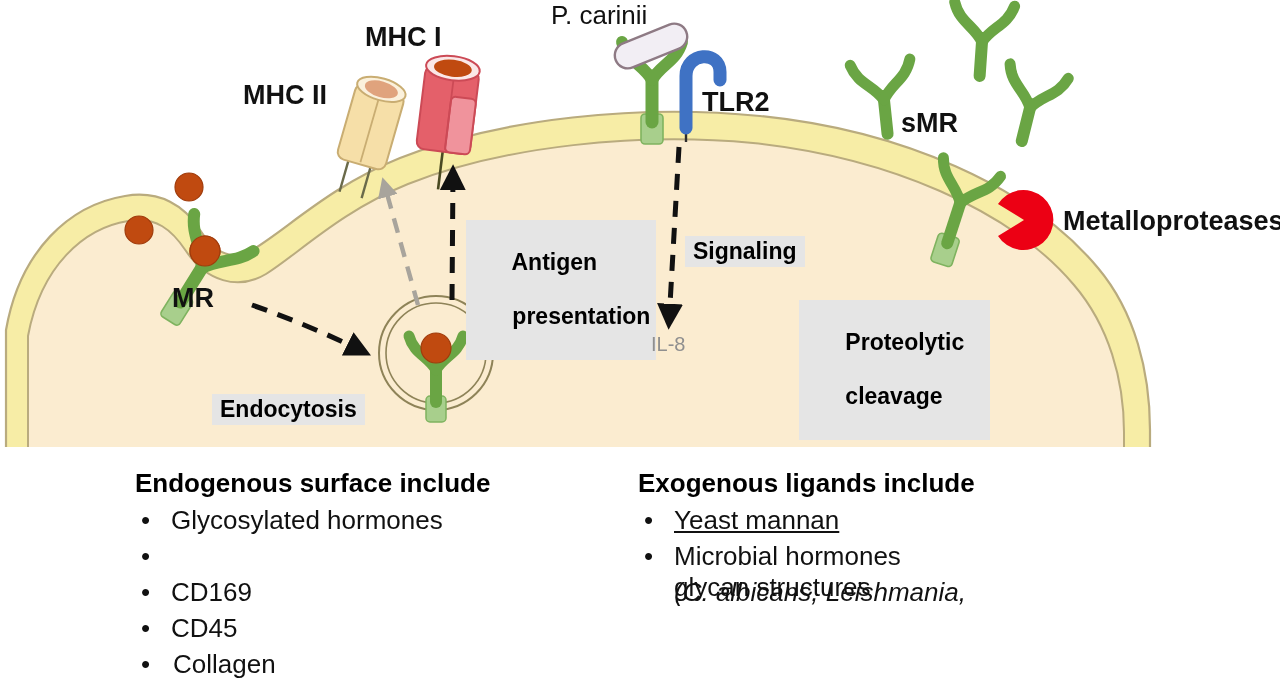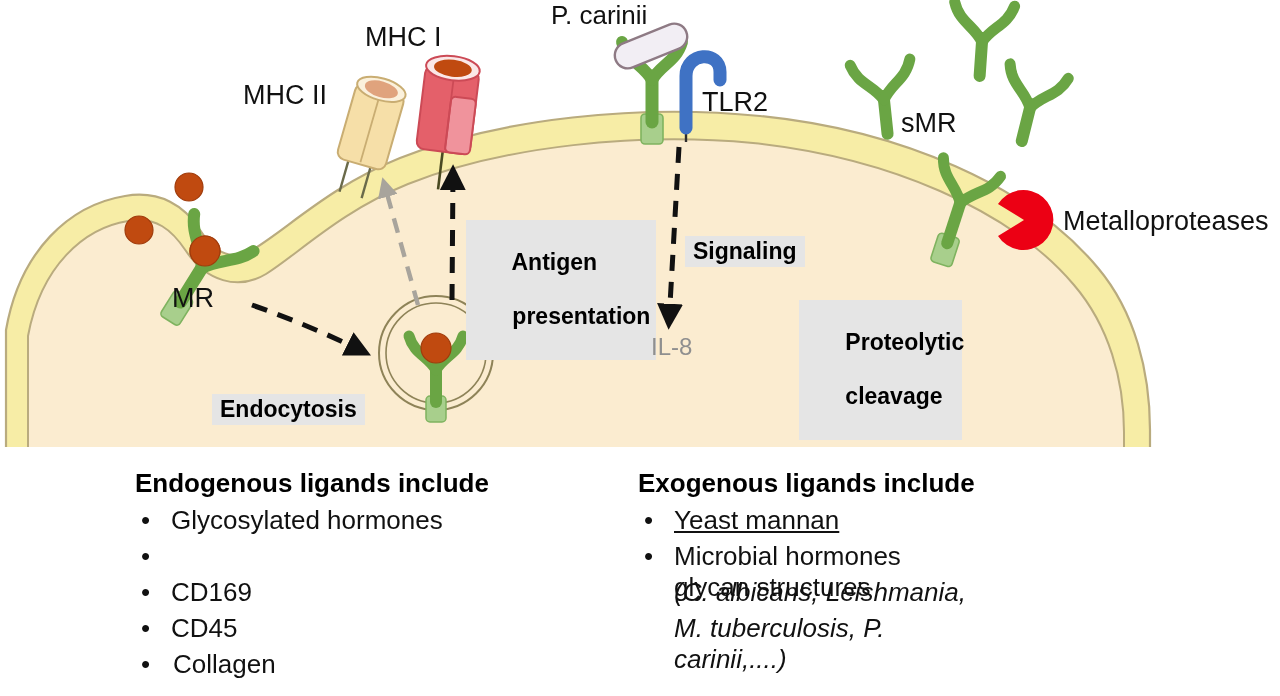--- a/index.html
+++ b/index.html
@@ -27,38 +27,38 @@
     width: 1280px;
     height: 696px;
   }
   .txt {
     position: absolute;
     white-space: pre;
     color: #1a1a1a;
   }
   .lbl-plain {
     font-size: 27px;
-    font-weight: 400;
+    font-weight: 700;
     color: #111111;
   }
   .lbl-bold {
     font-size: 23px;
     font-weight: 700;
     color: #000000;
     line-height: 1.18;
     background: #e5e5e5;
     padding: 2px 8px;
     text-align: left;
   }
   .lbl-italic {
     font-size: 26px;
     color: #111111;
   }
   .lbl-gray {
-    font-size: 24px;
+    font-size: 20px;
     color: #8f8f8f;
   }
   .list-head {
     font-size: 26px;
     font-weight: 700;
     color: #000000;
   }
   .list-item {
     font-size: 26px;
     font-weight: 400;
@@ -243,35 +243,35 @@
     <div class="lbl-bold">
       <span>Antigen</span><br>
       <span>presentation</span>
     </div>
   </div>
 
   <div class="txt" style="left:685px; top:200px;">
     <div class="lbl-bold">Signaling</div>
   </div>
 
-  <div class="txt" style="left:799px; top:264px; width:163px;">
+  <div class="txt" style="left:799px; top:264px; width:191px;">
     <div class="lbl-bold">
       <span>Proteolytic</span><br>
       <span>cleavage</span>
     </div>
   </div>
 
   <div class="txt" style="left:212px; top:358px;">
     <div class="lbl-bold">Endocytosis</div>
   </div>
 
   <div class="txt lbl-gray" style="left:651px; top:333px;">IL-8</div>
 
   <div style="position:absolute; left:135px; top:468px;">
-    <div class="list-head">Endogenous ligands include</div>
+    <div class="list-head">Endogenous surface include</div>
 
     <div style="position:relative; height:36px; margin-top:6px;">
       <span class="bullet" style="left:6px; top:0;">•</span>
       <span class="list-item" style="position:absolute; left:36px; top:0;">Glycosylated hormones</span>
     </div>
 
     <div style="position:relative; height:36px;">
       <span class="bullet" style="left:6px; top:0;">•</span>
     </div>
 
@@ -301,18 +301,15 @@
 
     <div style="position:relative; height:36px;">
       <span class="bullet" style="left:6px; top:0;">•</span>
       <span class="list-item" style="position:absolute; left:36px; top:0;">Microbial hormones glycan structures</span>
     </div>
 
     <div style="position:relative; height:36px;">
       <span class="list-item ital" style="position:absolute; left:36px; top:0;">(C. albicans, Leishmania,</span>
     </div>
 
-    <div style="position:relative; height:36px;">
-      <span class="list-item ital" style="position:absolute; left:36px; top:0;"> M. tuberculosis, P. carinii,....)</span>
-    </div>
   </div>
 
 </div>
 
 </body></html>

